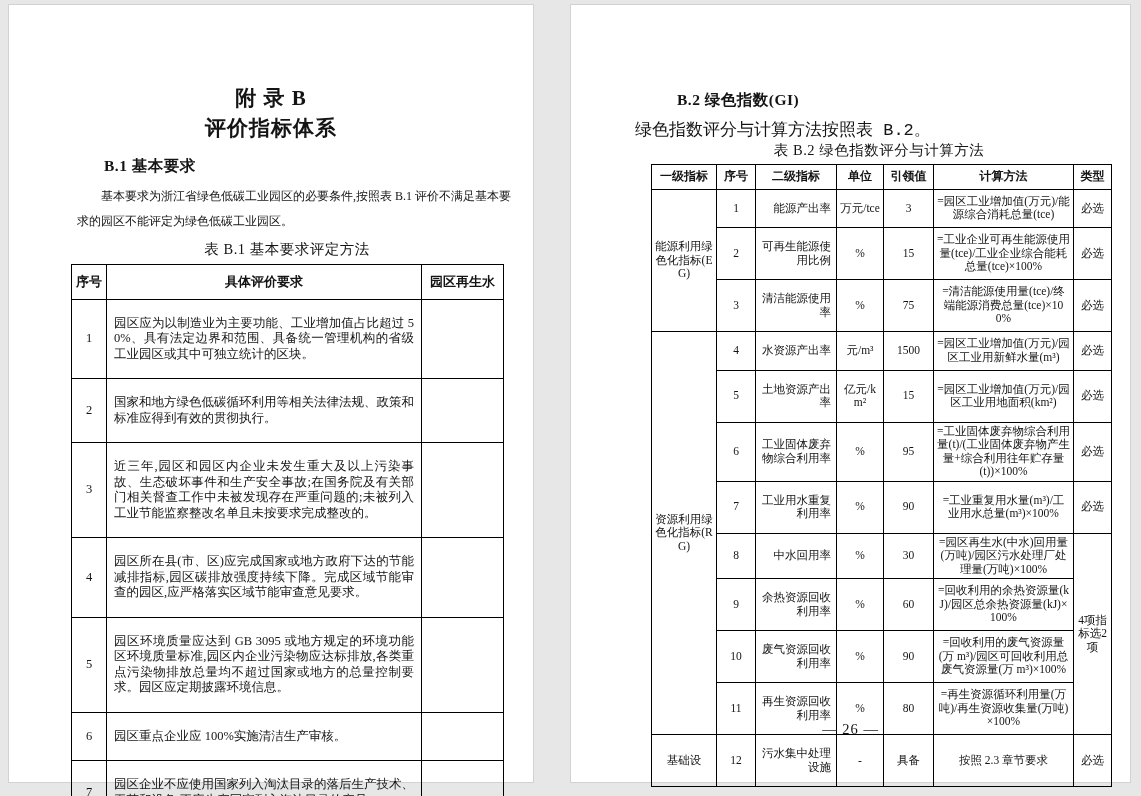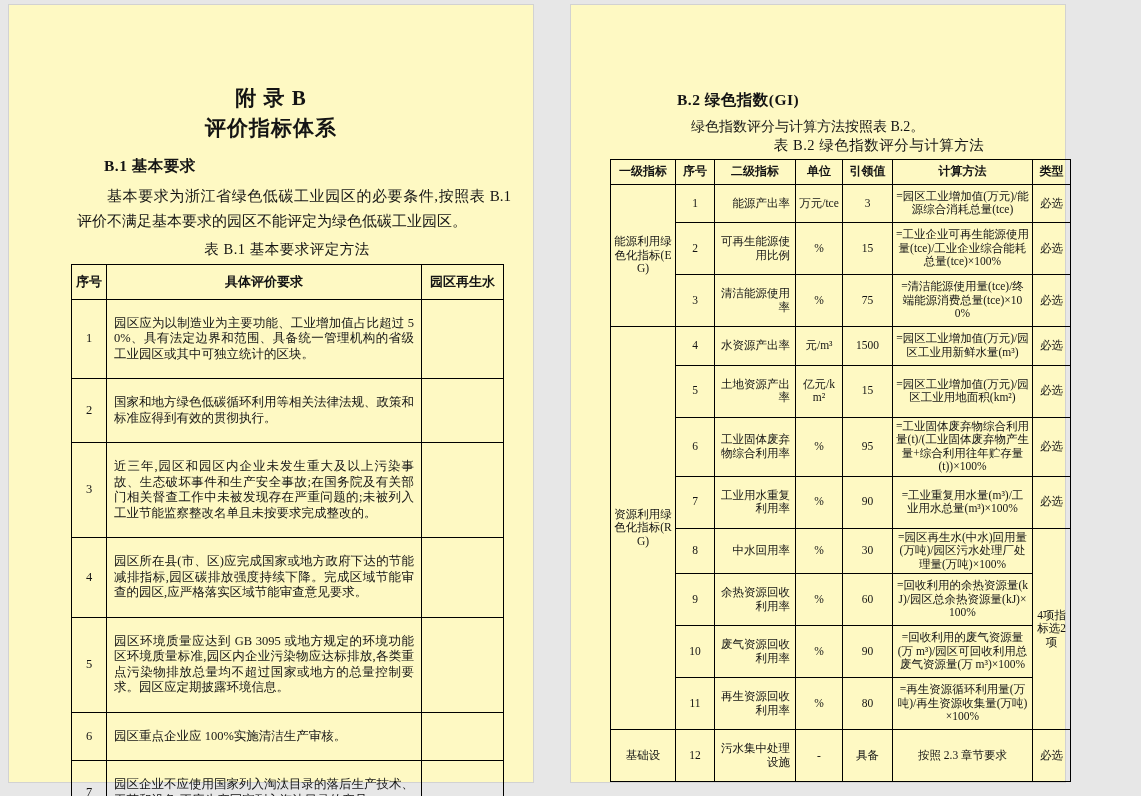--- a/index.html
+++ b/index.html
@@ -3,50 +3,50 @@
 <meta charset="utf-8">
 <style>
   html,body{margin:0;padding:0;}
   body{
     width:1141px;height:796px;position:relative;overflow:hidden;
     background:#e7e7e7;
     font-family:"Liberation Serif","DejaVu Serif",serif;
     color:#141414;
   }
   .page{
-    position:absolute;top:4px;height:779px;background:#fef9c3;
+    position:absolute;top:4px;height:779px;background:#ffffff;
     border:1px solid #d2d2d2;box-sizing:border-box;
   }
   #page-left{left:8px;width:526px;}
-  #page-right{left:570px;width:496px;}
+  #page-right{left:570px;width:561px;}
 
   
   .apx-title{margin-top:78px;text-align:center;font-weight:bold;font-size:21px;line-height:30px;}
   .apx-title div{letter-spacing:1px;}
   .sec-head{margin:13px 0 0 95px;font-size:15.5px;font-weight:bold;letter-spacing:.5px;}
-  .intro{margin:7px 22px 0 68px;font-size:15px;line-height:25px;text-indent:2em;text-align:justify;}
+  .intro{margin:7px 22px 0 68px;font-size:12px;line-height:25px;text-indent:2em;text-align:justify;}
   .tcaption{margin-top:6px;font-size:14.5px;text-align:center;letter-spacing:.5px;}
   .tcaption.left-c{width:432px;margin-left:62px;}
 
   table{border-collapse:collapse;table-layout:fixed;}
   th,td{border:1px solid #000;box-sizing:border-box;vertical-align:middle;word-break:break-all;}
   th{font-weight:bold;text-align:center;}
 
   table.b1{margin:5px 0 0 62px;width:432px;font-size:12.5px;line-height:15.5px;}
   .b1 th{font-size:13px;padding:9px 2px;}
   .b1 td{padding:16px 7px;}
   .b1 td.no{text-align:center;padding:2px 0;}
   .b1 td.req{text-align:justify;}
 
   
   .sec-head-r{margin:85px 0 0 106px;font-size:15.5px;font-weight:bold;letter-spacing:.5px;}
-  .intro-r{margin:7px 0 0 120px;font-size:14px;}
+  .intro-r{margin:7px 0 0 64px;font-size:17px;font-family:Liberation Mono, monospace;}
   .tcaption.right-c{width:460px;margin-left:78px;margin-top:0;}
 
-  table.b2{margin:4px 0 0 39px;width:460px;font-size:11.5px;line-height:13.5px;}
+  table.b2{margin:4px 0 0 80px;width:460px;font-size:11.5px;line-height:13.5px;}
   .b2 th{font-size:12px;padding:5px 1px;}
   .b2 td{padding:2px 3px;text-align:center;}
   .b2 td.method{text-align:center;}
   .b2 td.ind{text-align:right;padding:12px 5px;}
   .b2 td.group{text-align:center;padding:8px 2px;}
 
   .pagenum{position:absolute;bottom:44px;left:0;width:100%;text-align:center;font-size:14.5px;letter-spacing:1px;}
 </style>
 </head>
 <body>
@@ -245,13 +245,14 @@
         <td>12</td>
         <td class="ind">污水集中处理设施</td>
         <td>-</td>
         <td>具备</td>
         <td class="method">按照 2.3 章节要求</td>
         <td>必选</td>
       </tr>
     </tbody>
   </table>
 
+  <div class="pagenum">— 26 —</div>
 </div>
 
 </body></html>

